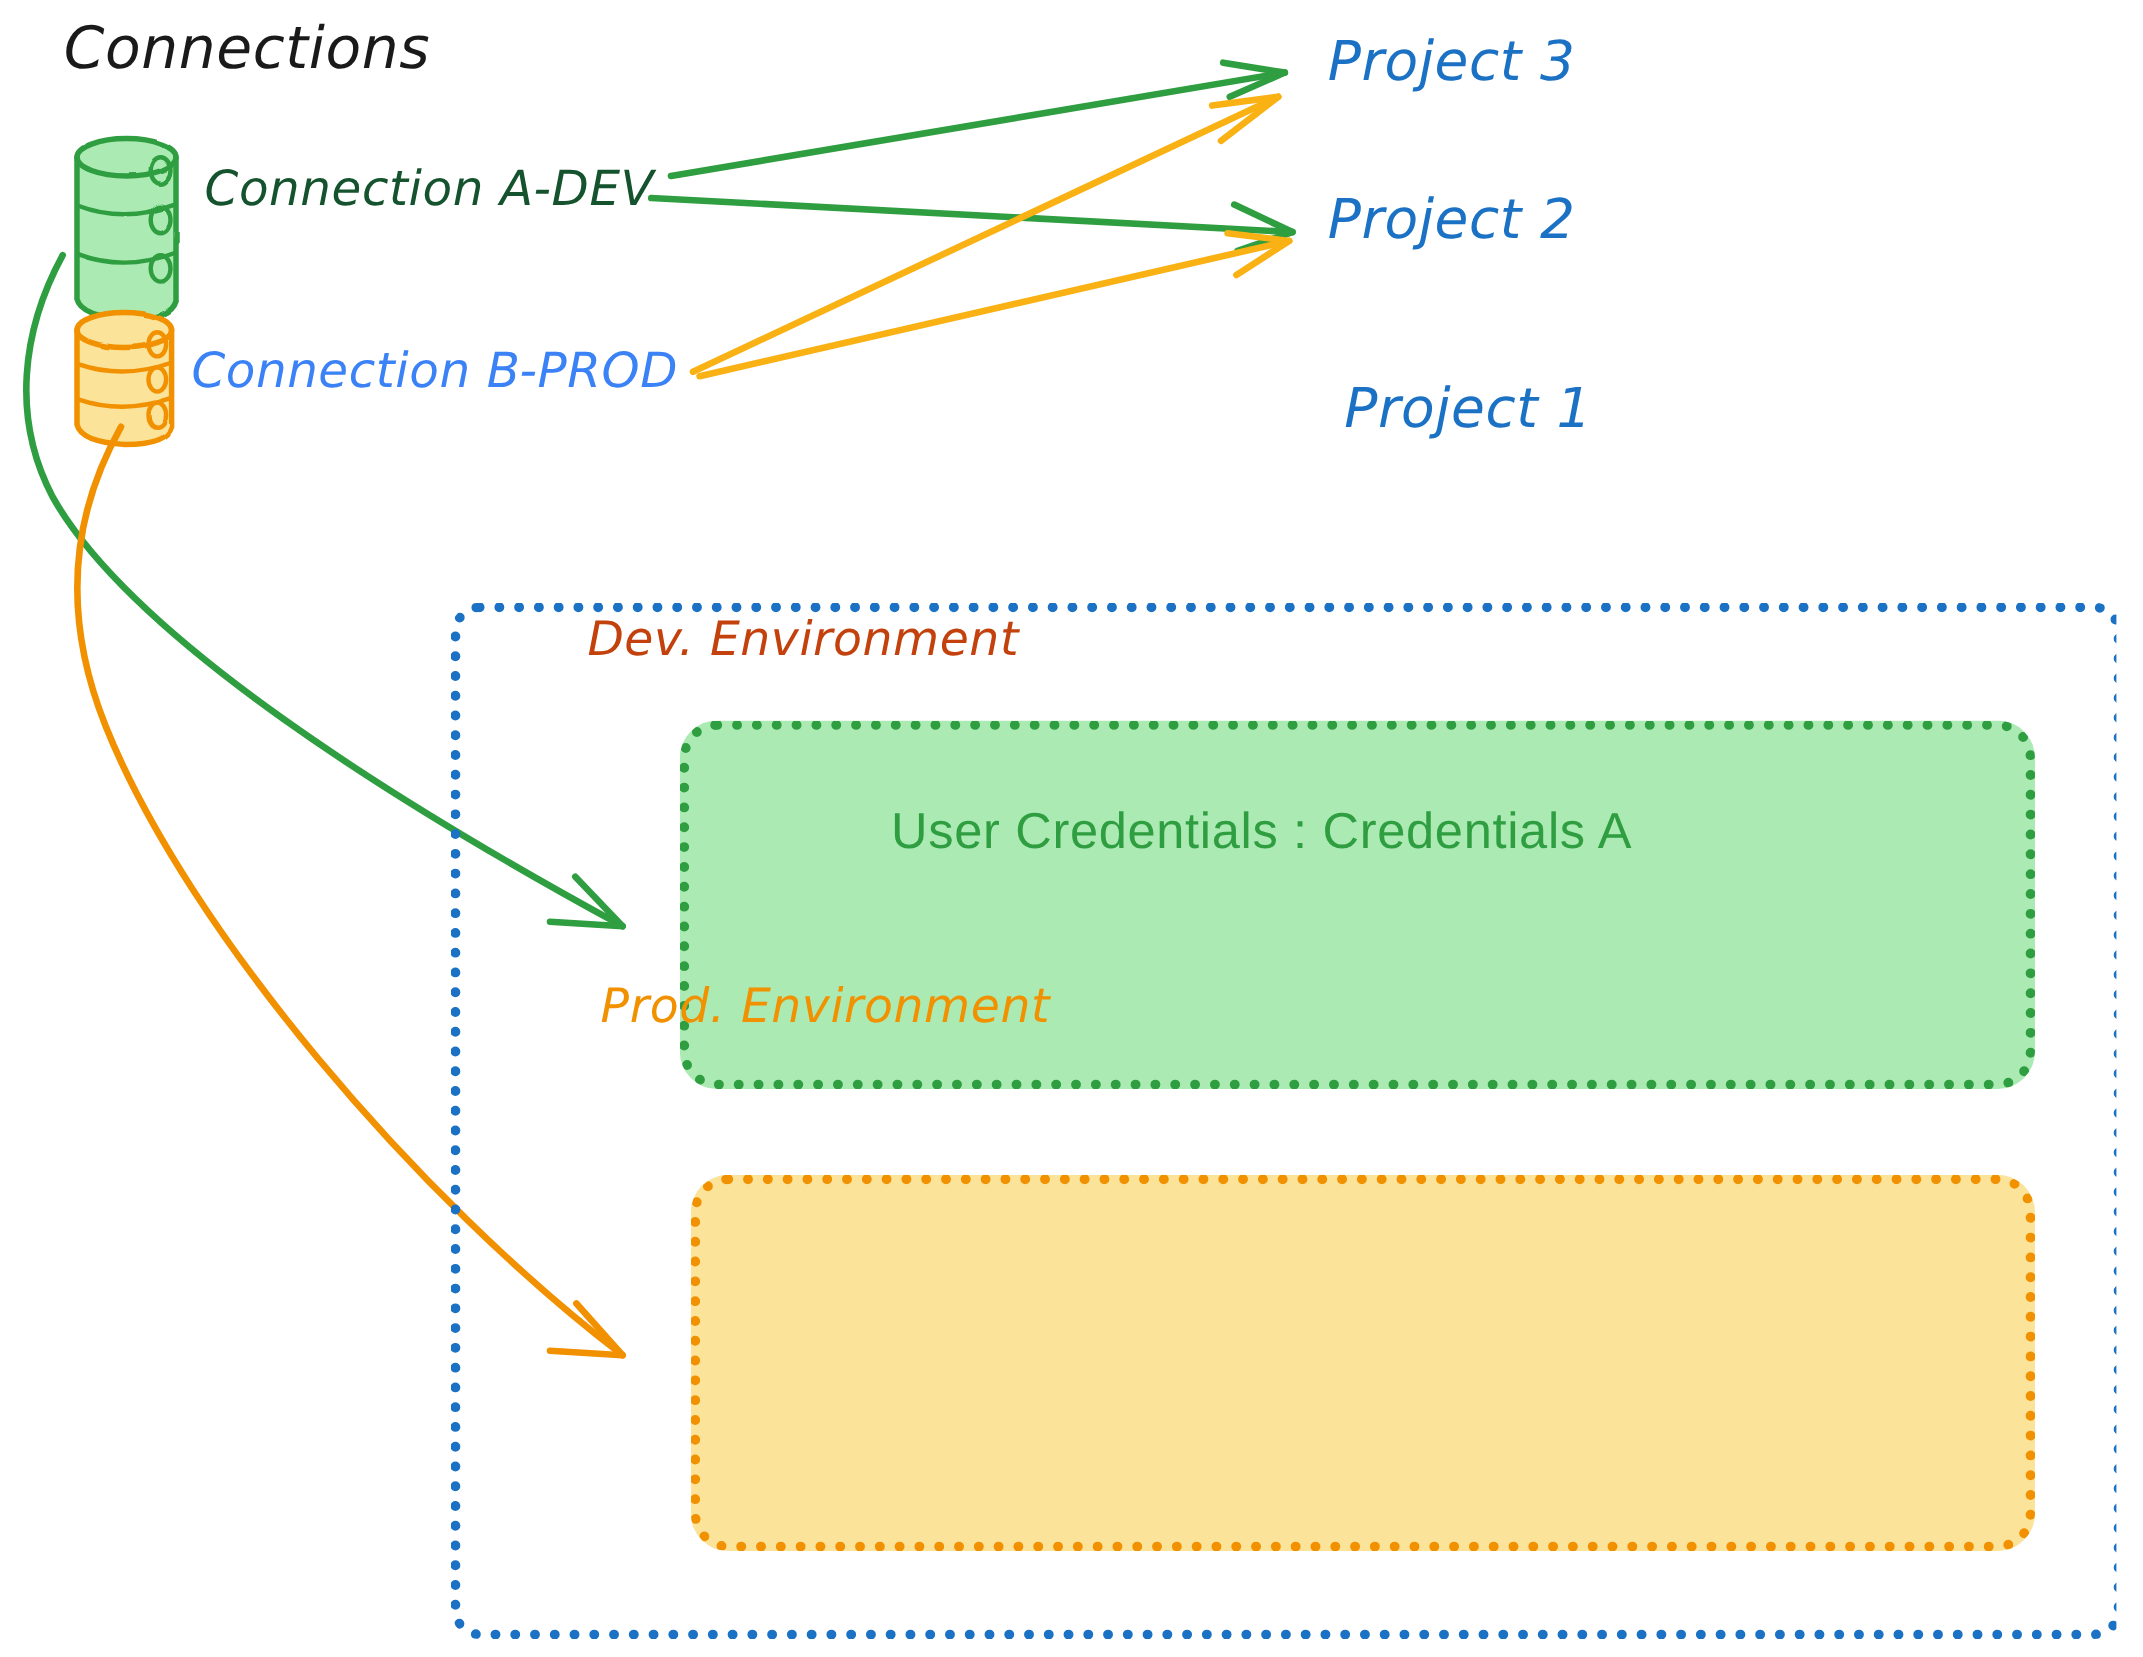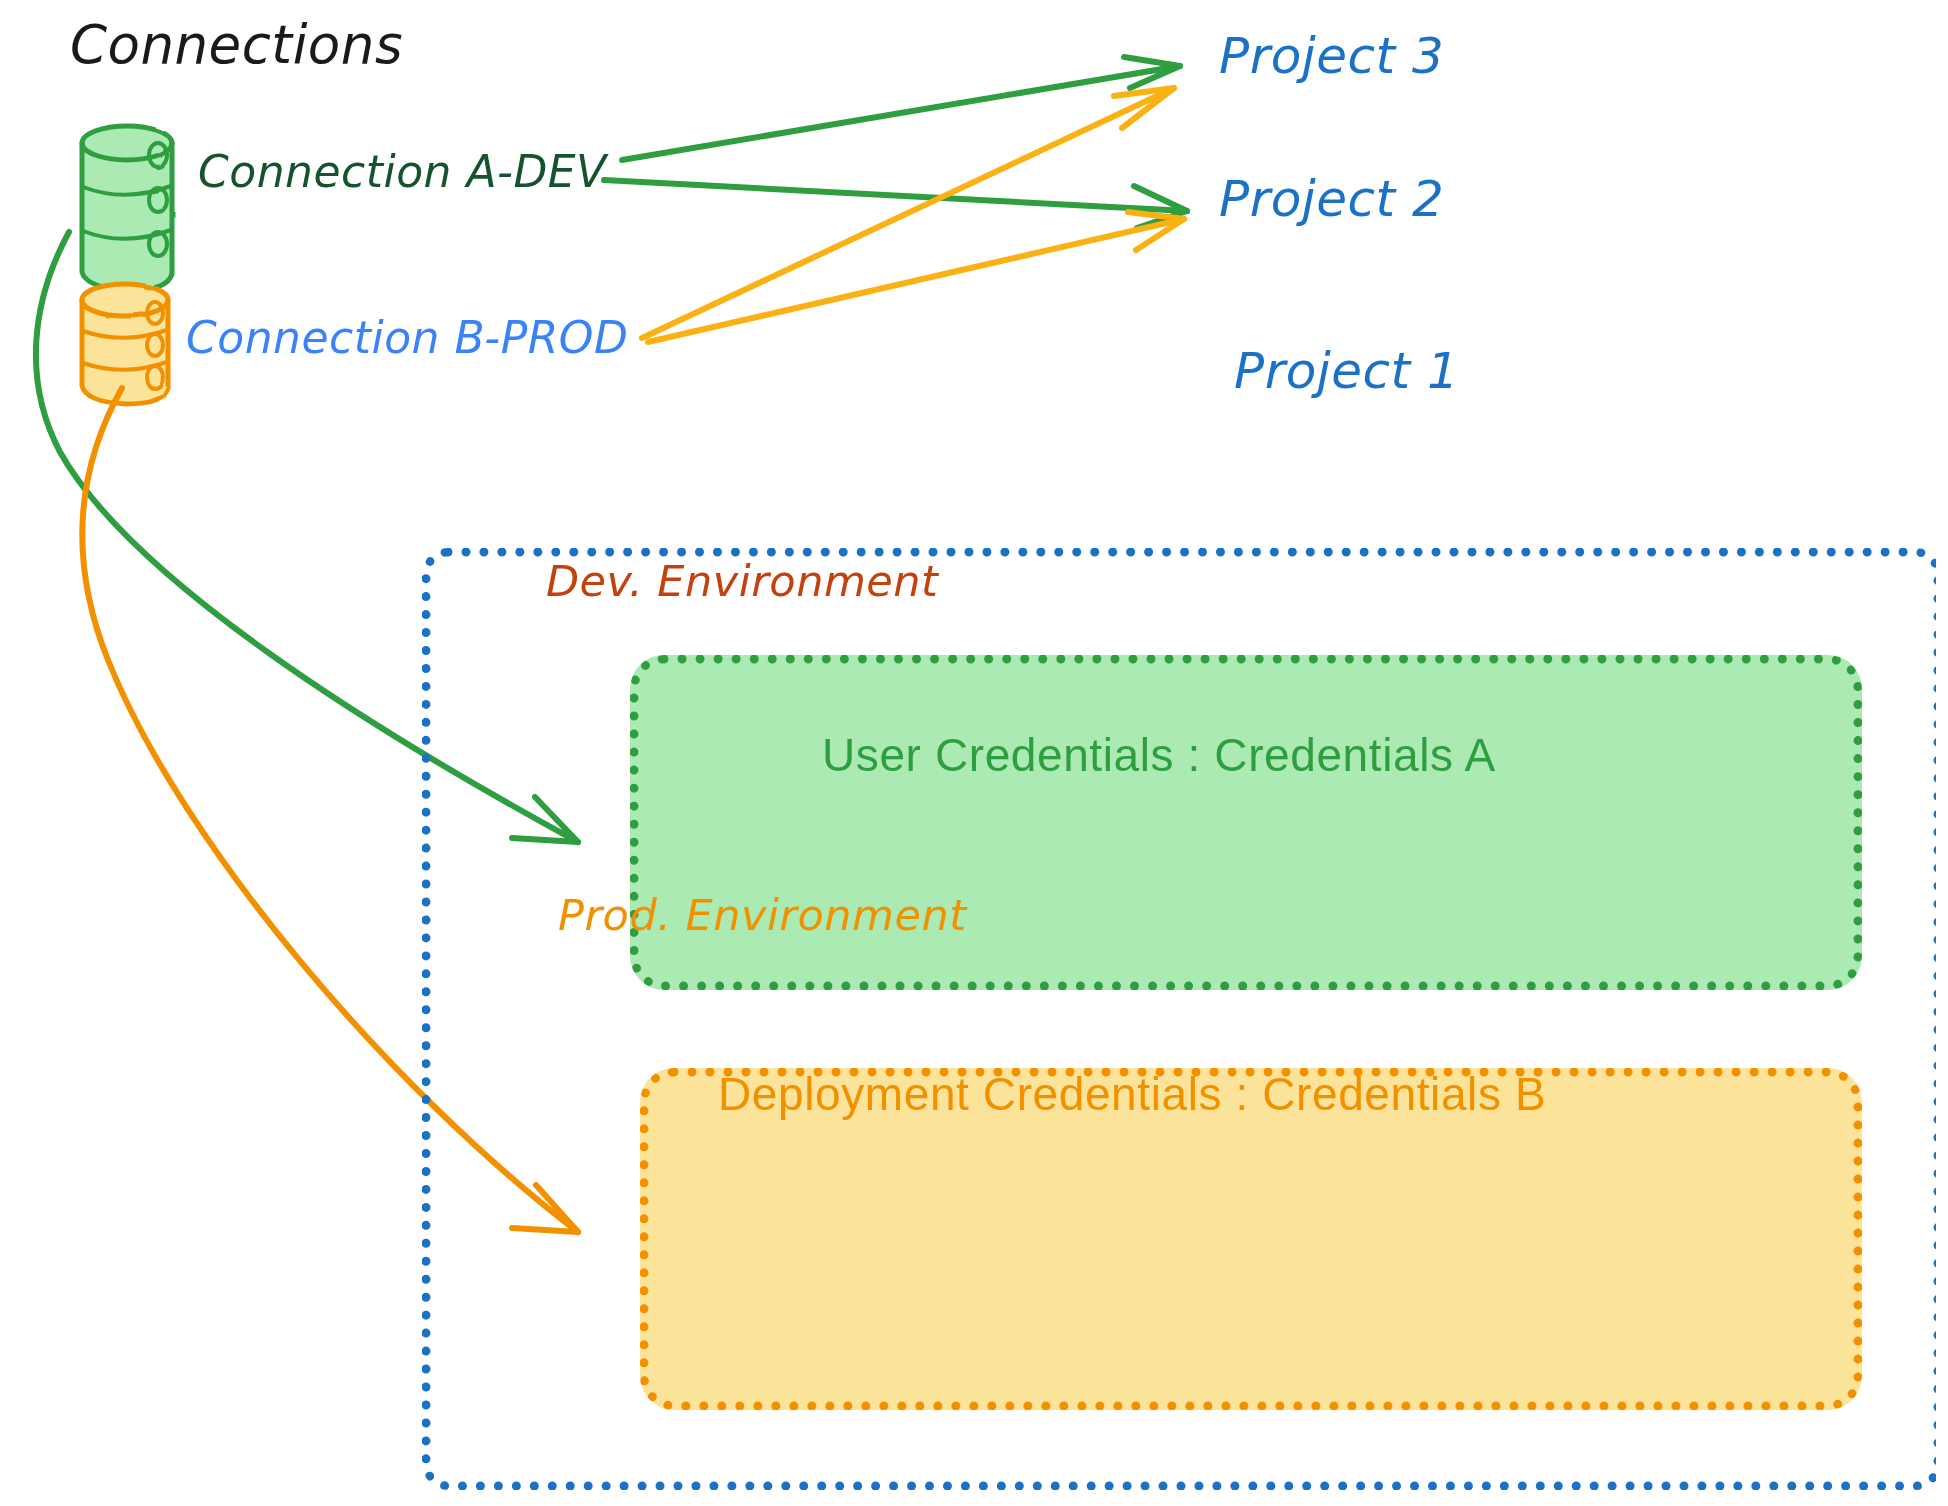--- a/index.html
+++ b/index.html
@@ -8,21 +8,20 @@
     padding: 0;
     background: #ffffff;
   }
   #stage {
     position: relative;
     width: 1924px;
     height: 1506px;
     background: #ffffff;
     overflow: hidden;
     font-family: "DejaVu Sans", sans-serif;
-    margin-left: 12px;
   }
   #stage svg.layer {
     position: absolute;
     left: 0;
     top: 0;
     width: 1948px;
     height: 1506px;
     pointer-events: none;
   }
   .txt {
@@ -216,15 +215,14 @@
   <div class="txt hand project-label proj2">Project 2</div>
 
   <div class="txt hand project-label proj1">Project 1</div>
 
   <div class="txt hand env-title env-dev">Dev. Environment</div>
 
   <div class="txt hand env-title env-prod">Prod. Environment</div>
 
   <div class="txt cred cred-dev">User Credentials : Credentials A</div>
 
-  <div class="txt cred cred-prod">Deployment Credentials : Credentials B</div>
 
 </div>
 
 </body></html>

